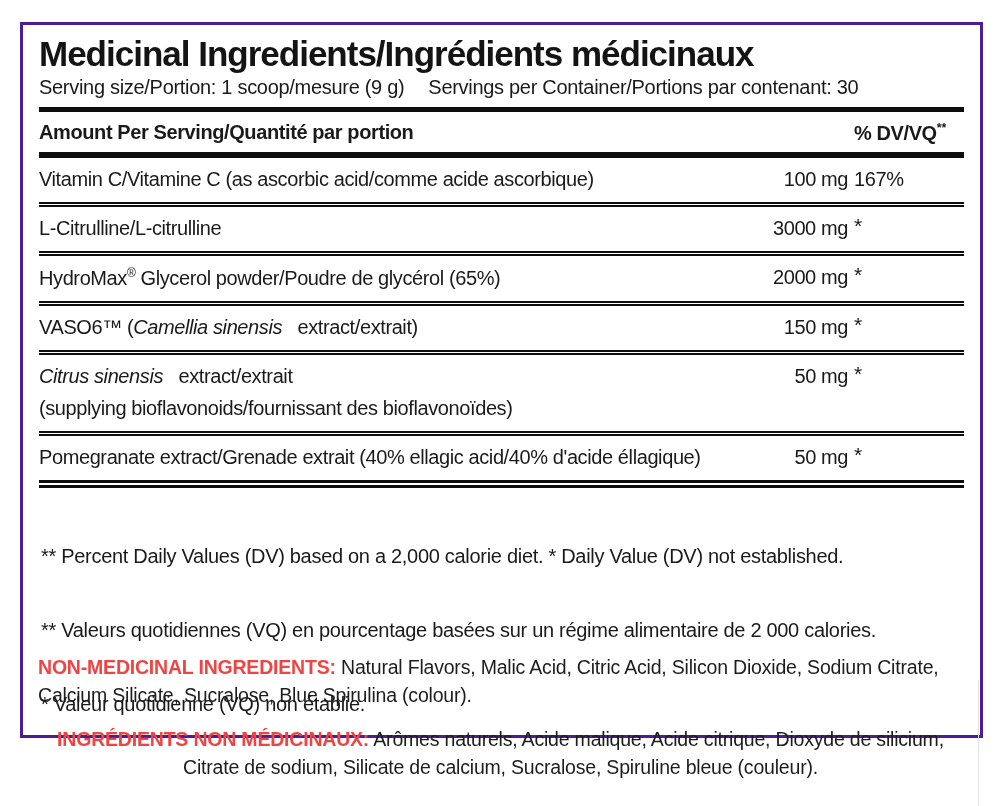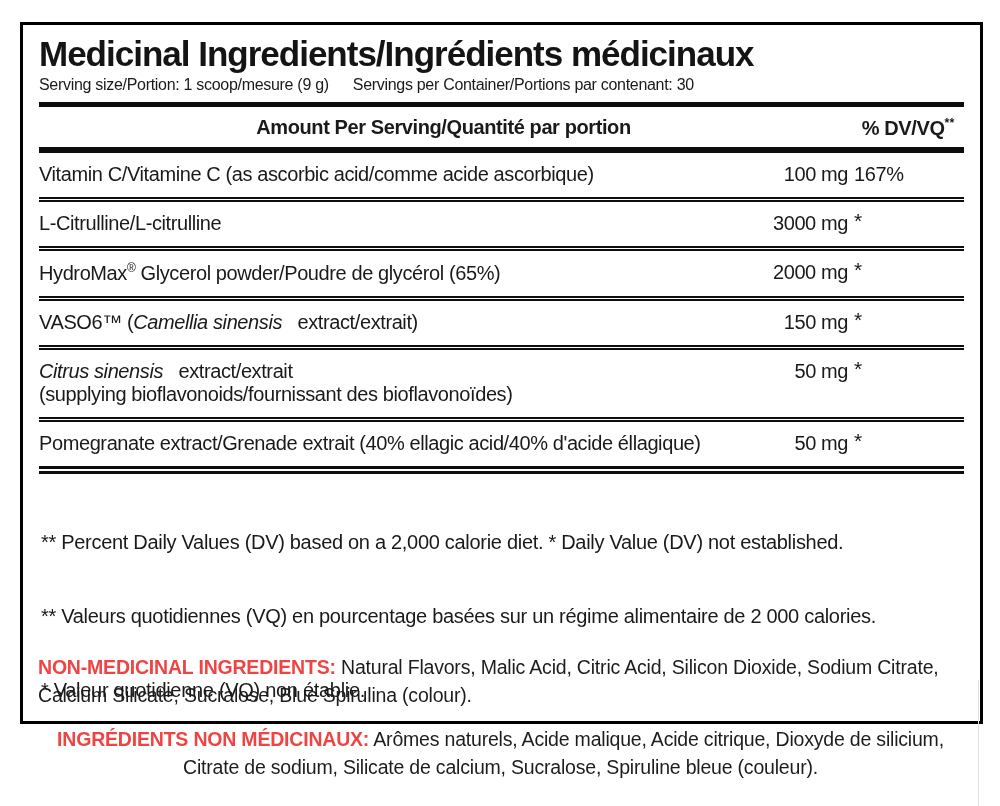--- a/index.html
+++ b/index.html
@@ -10,34 +10,34 @@
     color: #1a1a1a;
     overflow: hidden;
   }
   .page { position: relative; width: 1000px; height: 806px; background: #ffffff; }
 
   
   .panel {
     position: absolute;
     left: 20px; top: 22px;
     width: 963px;
-    border: 3px solid #000000;
+    border: 3px solid #4c1d95;
     background: #ffffff;
     padding: 9px 16px 6px 16px;
   }
   .panel-title {
     font-size: 35px;
     font-weight: bold;
     letter-spacing: -1px;
     line-height: 1.12;
     color: #141414;
     white-space: nowrap;
   }
   .serving-line {
-    font-size: 16px;
+    font-size: 20px;
     letter-spacing: -0.3px;
     margin: 3px 0 8px 0;
     white-space: nowrap;
   }
   .serving-line .gap { margin-left: 24px; }
 
   .thick-bar { height: 5px; background: #0d0d0d; }
 
   
   table.facts {
@@ -49,40 +49,40 @@
     font-size: 20px;
     letter-spacing: -0.4px;
     vertical-align: top;
   }
   col.col-name   { width: auto; }
   col.col-amount { width: 128px; }
   col.col-dv     { width: 110px; }
 
   thead th {
     font-weight: bold;
-    text-align: center;
+    text-align: left;
     padding: 9px 0 7px 0;
     border-bottom: 6px solid #0d0d0d;
     white-space: nowrap;
   }
   thead th.th-amount { padding-right: 6px; }
   thead th.th-dv     { padding-right: 2px; }
   .hdr-sup { font-size: 0.62em; vertical-align: super; letter-spacing: 0; }
 
   tbody td { padding: 10px 0 11px 0; }
   tbody tr + tr td { border-top: 5px double #0d0d0d; }
 
   td.c-name   { text-align: left; overflow: hidden; white-space: nowrap; }
   td.c-amount { text-align: right; padding-right: 6px; white-space: nowrap; }
   td.c-dv     { padding-right: 2px; white-space: nowrap; }
   td.c-dv.star { font-size: 21px; line-height: 1; padding-top: 8px; }
 
   .p-i   { font-style: italic; }
   .p-sup { font-size: 0.6em; vertical-align: super; }
-  .sub   { white-space: nowrap; }
+  .sub   { margin-top: 9px; white-space: nowrap; }
 
   
   .footnotes {
     border-top: 8px double #0d0d0d;
     padding: 9px 0 10px 2px;
     font-size: 20px;
     letter-spacing: -0.3px;
     line-height: 1.5;
   }
   .footnotes .fn { display: block; margin-top: 44px; }

